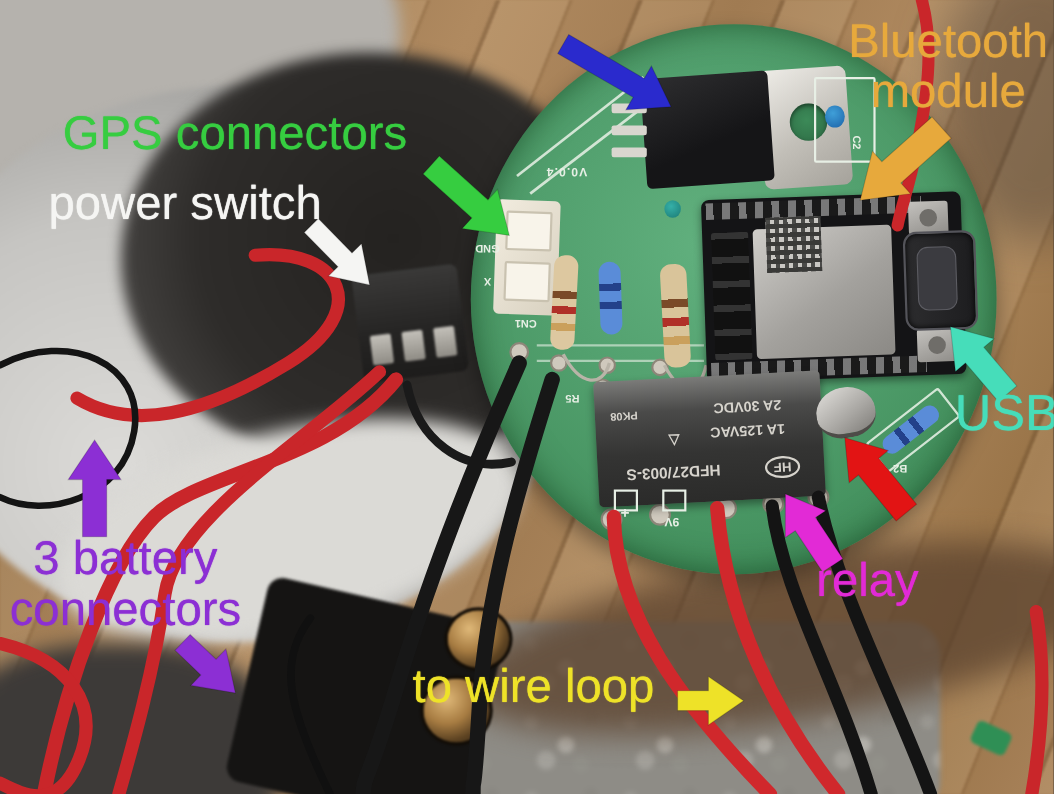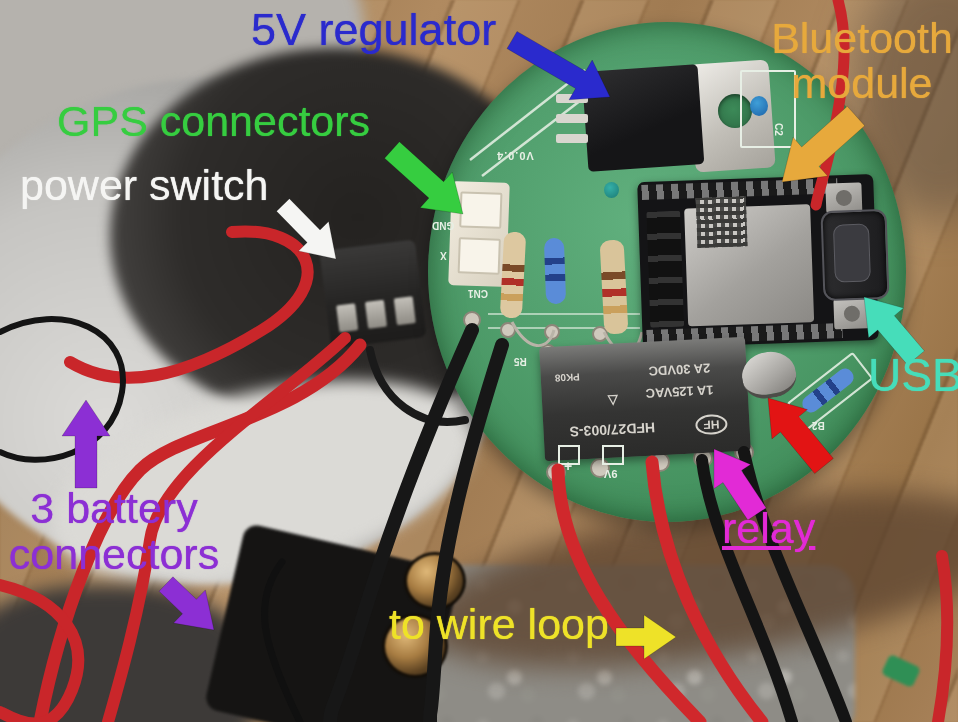--- a/index.html
+++ b/index.html
@@ -115,21 +115,21 @@
   #arrows{left:0;top:0;width:958px;height:722px;}
   #arrows polygon{stroke:rgba(0,0,0,.18);stroke-width:1;}
   .lbl{position:absolute;font-size:43px;font-weight:400;white-space:nowrap;
        text-shadow:0 0 1px currentColor;letter-spacing:0px;}
   #lbl-5v{left:251px;top:4px;font-size:45px;}
   #lbl-bt{left:763px;top:16px;width:198px;text-align:center;line-height:1.04;}
   #lbl-gps{left:57px;top:97px;}
   #lbl-power{left:20px;top:161px;}
   #lbl-usb{left:868px;top:348px;font-size:46px;}
   #lbl-transistor{left:761px;top:466px;font-size:41px;}
-  #lbl-relay{left:722px;top:504px;text-decoration:underline;}
+  #lbl-relay{left:742px;top:504px;}
   #lbl-batt{left:-6px;top:486px;width:240px;text-align:center;line-height:1.06;}
   #lbl-wire{left:375px;top:600px;}
 </style>
 </head>
 <body>
 
 <div id="stage">
 
   <div class="abs" id="wood-grain"></div>
   <div class="abs" id="shade-topright"></div>
@@ -260,27 +260,26 @@
     <polygon fill="#36cd40" points="384.6,158.2 428.9,198.1 420.2,207.7 463.0,214.0 452.3,172.1 443.6,181.7 399.4,141.8"></polygon>
     <polygon fill="#f5f5f3" points="276.6,211.3 307.2,242.5 298.6,250.9 336.0,259.0 328.6,221.5 320.0,229.9 289.4,198.7"></polygon>
     <polygon fill="#46ddba" points="924.4,350.9 894.4,315.7 903.6,308.0 864.0,297.0 868.6,337.8 877.7,330.0 907.6,365.1"></polygon>
     <polygon fill="#e21414" points="833.3,458.4 798.9,416.6 807.4,409.6 768.0,398.0 771.9,438.9 780.4,431.9 814.7,473.6"></polygon>
     <polygon fill="#e22ad6" points="766.2,507.9 741.4,470.5 750.6,464.4 714.0,449.0 713.9,488.7 723.0,482.6 747.8,520.1"></polygon>
     <polygon fill="#8c2fd4" points="97.0,488.0 97.0,436.0 110.0,436.0 86.0,400.0 62.0,436.0 75.0,436.0 75.0,488.0"></polygon>
     <polygon fill="#8c2fd4" points="159.1,591.2 182.5,613.7 173.5,623.1 214.0,630.0 205.4,589.9 196.4,599.3 172.9,576.8"></polygon>
     <polygon fill="#eee228" points="616.0,646.0 644.0,646.0 644.0,659.0 676.0,637.0 644.0,615.0 644.0,628.0 616.0,628.0"></polygon>
   </svg>
 
-  <div class="lbl" id="lbl-5v" style="color: rgb(42, 42, 205);">5V regulator</div>
   <div class="lbl" id="lbl-bt" style="color: rgb(231, 169, 60);">
     <div>Bluetooth</div>
     <div>module</div>
   </div>
   <div class="lbl" id="lbl-gps" style="color: rgb(54, 205, 64);">GPS connectors</div>
-  <div class="lbl" id="lbl-power" style="color: rgb(245, 245, 243);">power switch</div>
+  <div class="lbl" id="lbl-power" style="color: rgb(245, 245, 243); margin-left: 24px;">power switch</div>
   <div class="lbl" id="lbl-usb" style="color: rgb(70, 221, 186);">USB</div>
   <div class="lbl" id="lbl-relay" style="color: rgb(226, 42, 214);">relay</div>
   <div class="lbl" id="lbl-batt" style="color: rgb(140, 47, 212);">
     <div>3 battery</div>
     <div>connectors</div>
   </div>
-  <div class="lbl" id="lbl-wire" style="color: rgb(238, 226, 40); margin-left: 14px;">to wire loop</div>
+  <div class="lbl" id="lbl-wire" style="color: rgb(238, 226, 40);">to wire loop</div>
 </div>
 
 </body></html>

